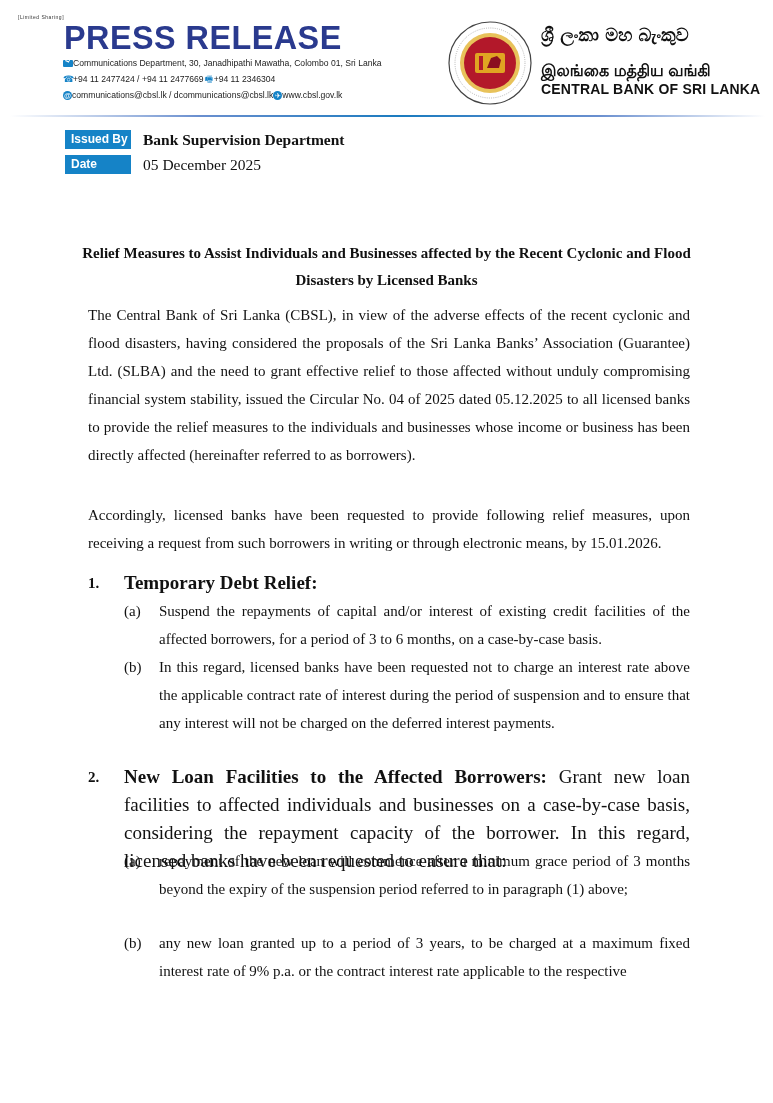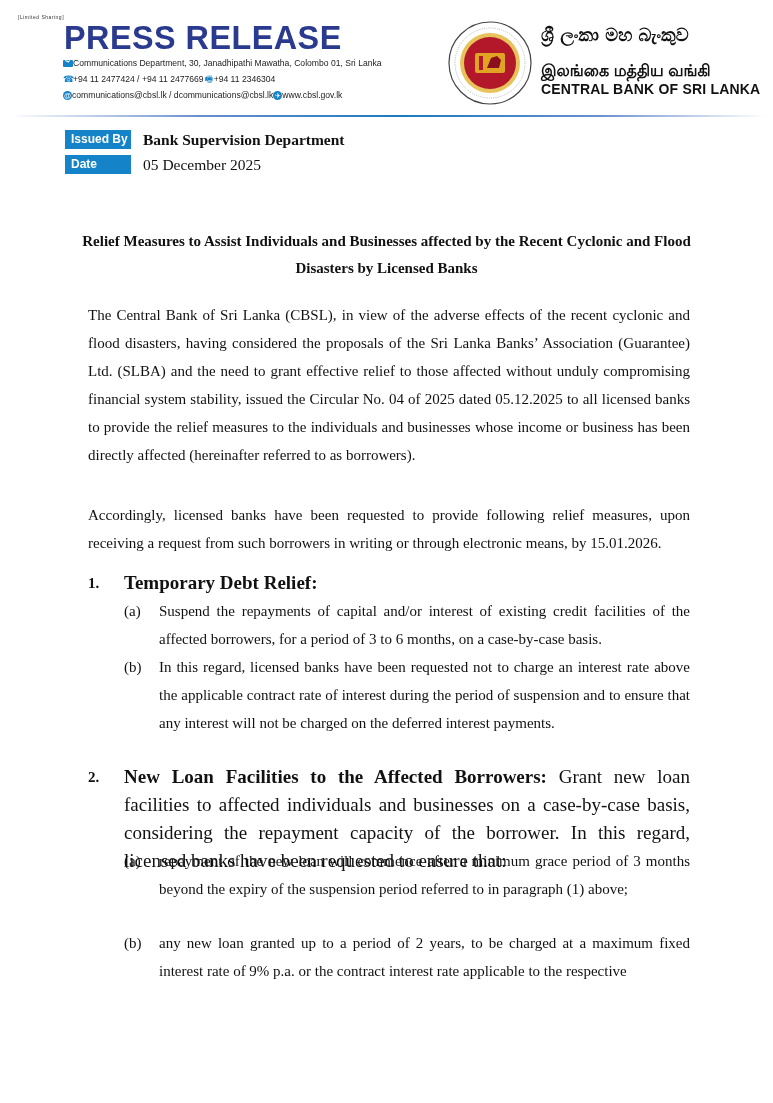--- a/index.html
+++ b/index.html
@@ -15,21 +15,21 @@
     .logo { position: absolute; left: 447px; top: 20px; width: 86px; height: 86px; }
     .logo-text { position: absolute; left: 541px; font-weight: bold; color: #111; white-space: nowrap; }
     .lt1 { top: 24px; font-family: "DejaVu Sans", sans-serif; font-size: 18px; }
     .lt2 { top: 50px; font-family: Liberation Sans, sans-serif; font-size: 16px; margin-top: 12px; }
     .lt3 { top: 81px; font-family: "Liberation Sans", sans-serif; font-size: 14px; letter-spacing: 0.2px; }
     .rule { position: absolute; left: 10px; top: 115px; width: 755px; height: 2px; background: linear-gradient(to right, rgba(60,110,190,0) 0%, #6a8fcf 25%, #1a7bbf 52%, #6a8fcf 78%, rgba(60,110,190,0) 100%); }
     .meta-label { position: absolute; left: 65px; width: 66px; height: 19px; background: #1583c7; color: #fff; font-family: "Liberation Sans", sans-serif; font-weight: bold; font-size: 12px; line-height: 19px; padding-left: 6px; box-sizing: border-box; }
     .ml1 { top: 130px; } .ml2 { top: 155px; }
     .meta-value { position: absolute; left: 143px; font-size: 15.5px; }
     .mv1 { top: 131px; font-weight: bold; } .mv2 { top: 156px; }
-    .doc-title { position: absolute; left: 80px; top: 228px; width: 613px; text-align: center; font-weight: bold; font-size: 15px; line-height: 27px; }
+    .doc-title { position: absolute; left: 80px; top: 240px; width: 613px; text-align: center; font-weight: bold; font-size: 15px; line-height: 27px; }
     .para { position: absolute; left: 88px; width: 602px; font-size: 15px; line-height: 28px; text-align: justify; }
     .p1 { top: 301px; } .p2 { top: 501px; }
     .item-num { position: absolute; left: 88px; font-weight: bold; font-size: 15px; line-height: 28px; }
     .item-head { position: absolute; left: 124px; width: 566px; font-size: 19px; line-height: 28px; text-align: justify; }
     .item-head b { font-weight: bold; }
     .n1 { top: 569px; } .h1 { top: 569px; }
     .n2 { top: 763px; } .h2 { top: 763px; }
     .sub-label { position: absolute; left: 124px; font-size: 15px; line-height: 28px; }
     .sub-text { position: absolute; left: 159px; width: 531px; font-size: 15px; line-height: 28px; text-align: justify; }
     .s1a { top: 597px; } .s1b { top: 653px; }
@@ -92,13 +92,13 @@
 <div class="sub-text s1a">Suspend the repayments of capital and/or interest of existing credit facilities of the affected borrowers, for a period of 3 to 6 months, on a case-by-case basis.</div>
 <div class="sub-label s1b">(b)</div>
 <div class="sub-text s1b">In this regard, licensed banks have been requested not to charge an interest rate above the applicable contract rate of interest during the period of suspension and to ensure that any interest will not be charged on the deferred interest payments.</div>
 
 <div class="item-num n2">2.</div>
 <div class="item-head h2"><b>New Loan Facilities to the Affected Borrowers:</b><span> Grant new loan facilities to affected individuals and businesses on a case-by-case basis, considering the repayment capacity of the borrower. In this regard, licensed banks have been requested to ensure that:</span></div>
 
 <div class="sub-label s2a">(a)</div>
 <div class="sub-text s2a">repayment of the new loan will commence after a minimum grace period of 3 months beyond the expiry of the suspension period referred to in paragraph (1) above;</div>
 <div class="sub-label s2b">(b)</div>
-<div class="sub-text s2b">any new loan granted up to a period of 2 years, to be charged at a maximum fixed interest rate of 9% p.a. or the contract interest rate applicable to the respective</div>
+<div class="sub-text s2b">any new loan granted up to a period of 3 years, to be charged at a maximum fixed interest rate of 9% p.a. or the contract interest rate applicable to the respective</div>
 
 </body></html>

